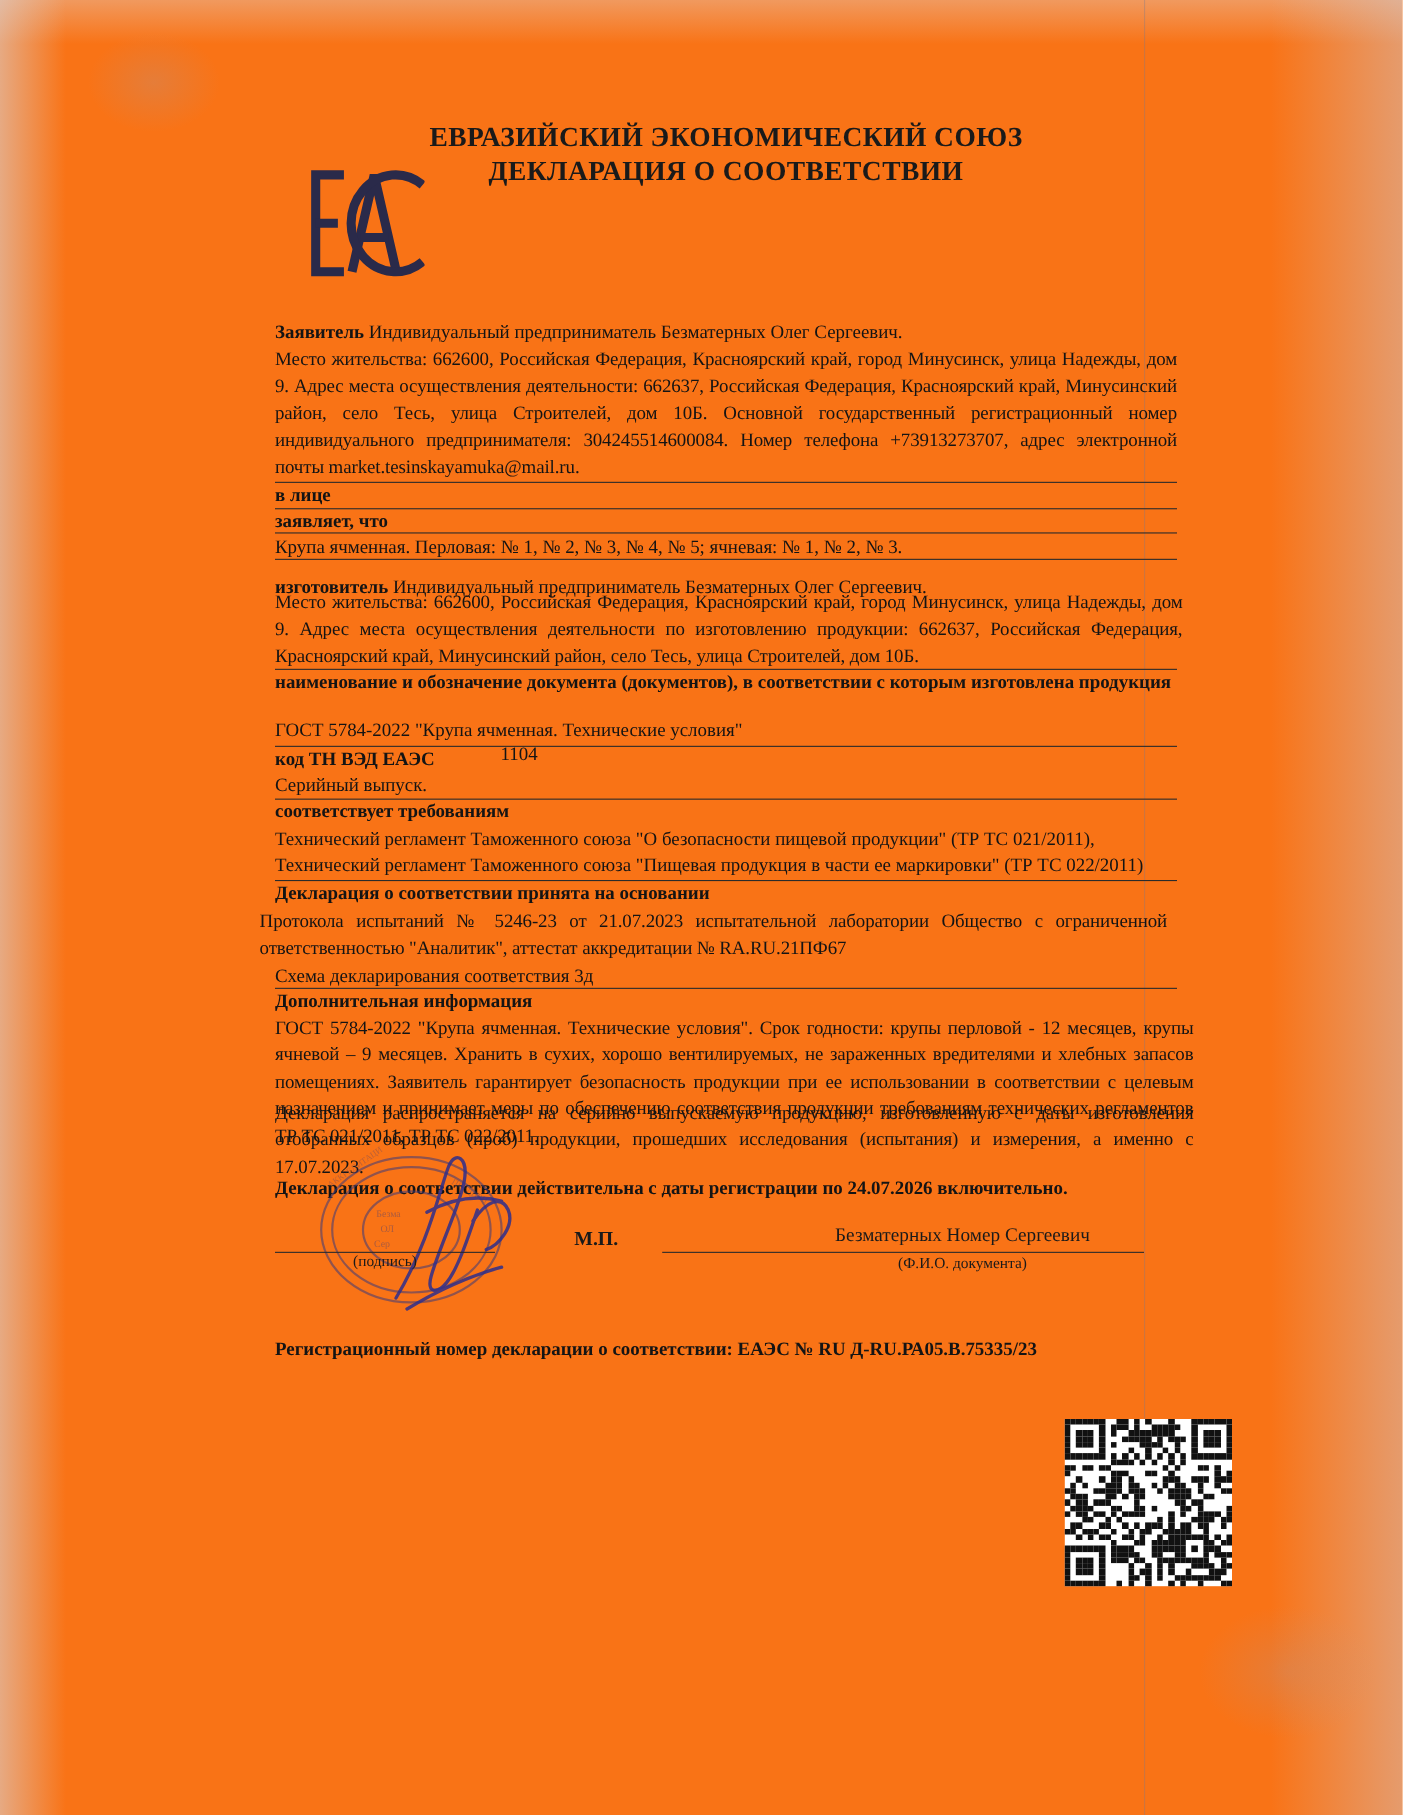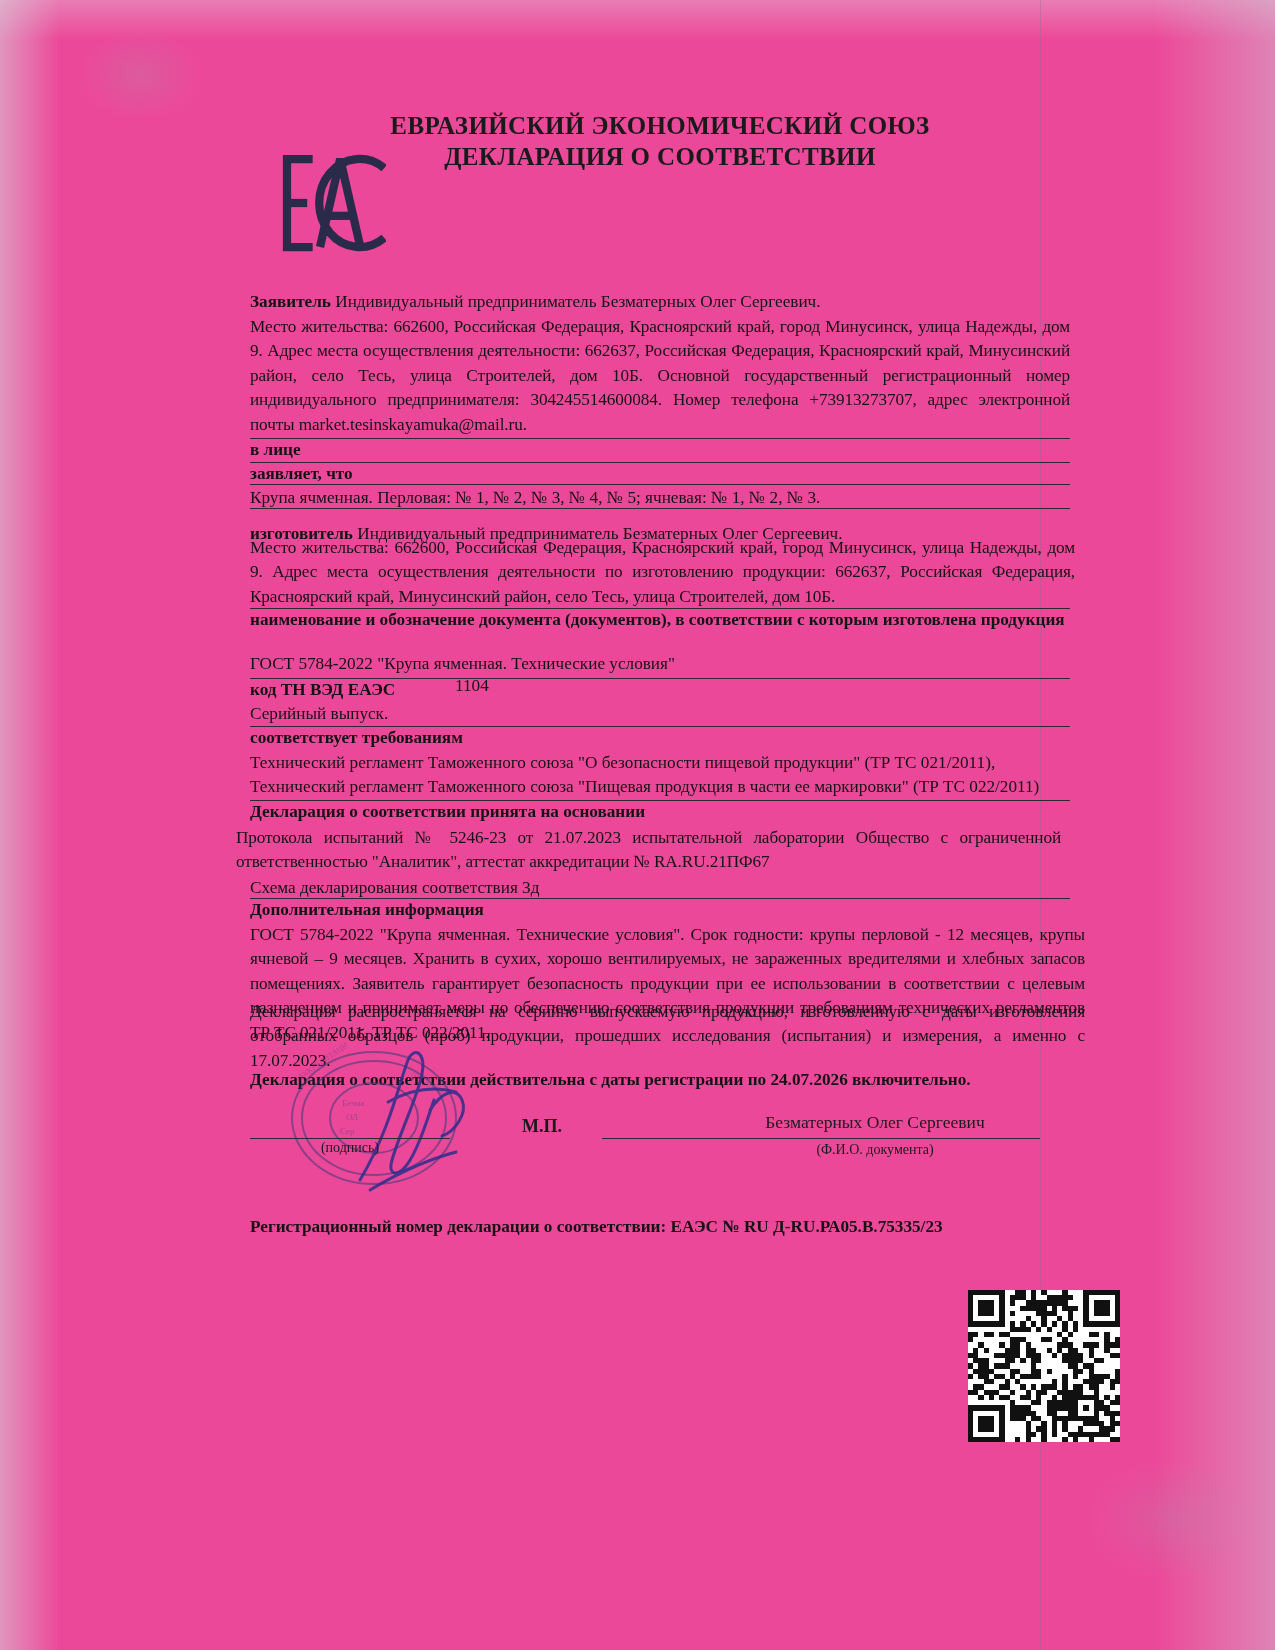--- a/index.html
+++ b/index.html
@@ -11,21 +11,21 @@
     width: 1275px;
     height: 1650px;
     position: relative;
     font-family: "Liberation Serif", serif;
     color: #1a1a1a;
     overflow: hidden;
   }
   .page {
     position: absolute;
     inset: 0;
-    background: #ec4899;
+    background: #f97316;
   }
   
   .scan-shade {
     position: absolute;
     inset: 0;
     pointer-events: none;
     background:
       linear-gradient(90deg, rgba(215,215,220,0.55) 0px, rgba(255,255,255,0) 60px),
       linear-gradient(270deg, rgba(205,205,215,0.45) 0px, rgba(255,255,255,0) 120px),
       linear-gradient(180deg, rgba(225,225,230,0.35) 0px, rgba(255,255,255,0) 40px);
@@ -269,21 +269,21 @@
       </svg>
     </div>
 
     <div class="sign-area">
       <div class="sig-line" style="left:0px; top:78px; width:200px;"></div>
       <div class="sig-cap" style="left:30px; top:80px; width:140px;">(подпись)</div>
 
       <div class="mp" style="left:272px; top:56px;">М.П.</div>
 
       <div class="sig-line" style="left:352px; top:78px; width:438px;"></div>
-      <div class="fio" style="left:460px; top:52px;">Безматерных Олег Сергеевич</div>
+      <div class="fio" style="left:460px; top:52px;">Безматерных Номер Сергеевич</div>
       <div class="sig-cap" style="left:460px; top:82px; width:330px;">(Ф.И.О. документа)</div>
     </div>
 
     <div class="block" style="left:250px; top:1215px; width:830px;">
       <span class="lbl">Регистрационный номер декларации о соответствии:</span>
       <span class="lbl">ЕАЭС № RU Д-RU.РА05.В.75335/23</span>
     </div>
 
     <div class="qr" id="qr">
         <i class="on"></i>

